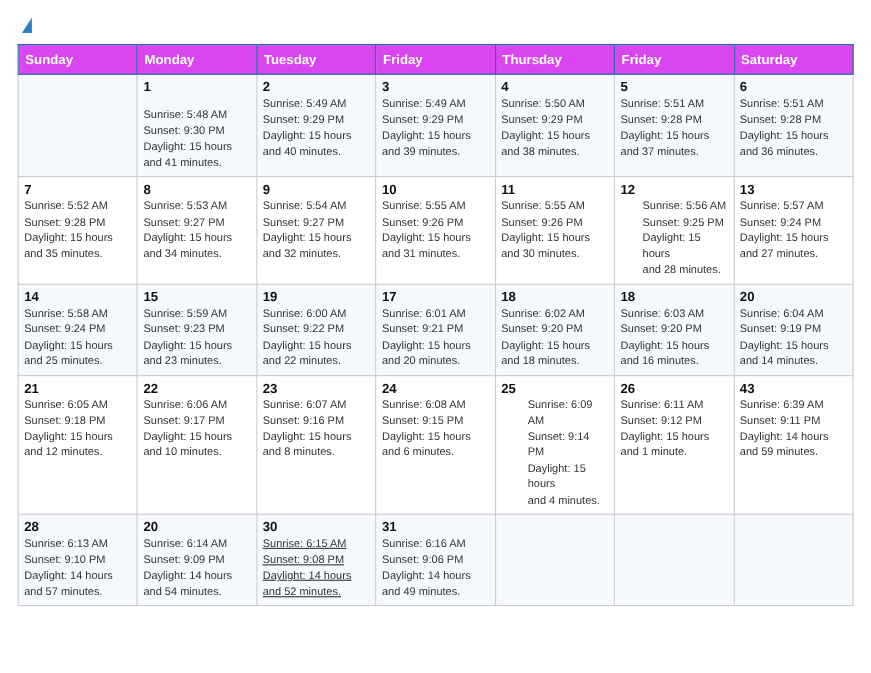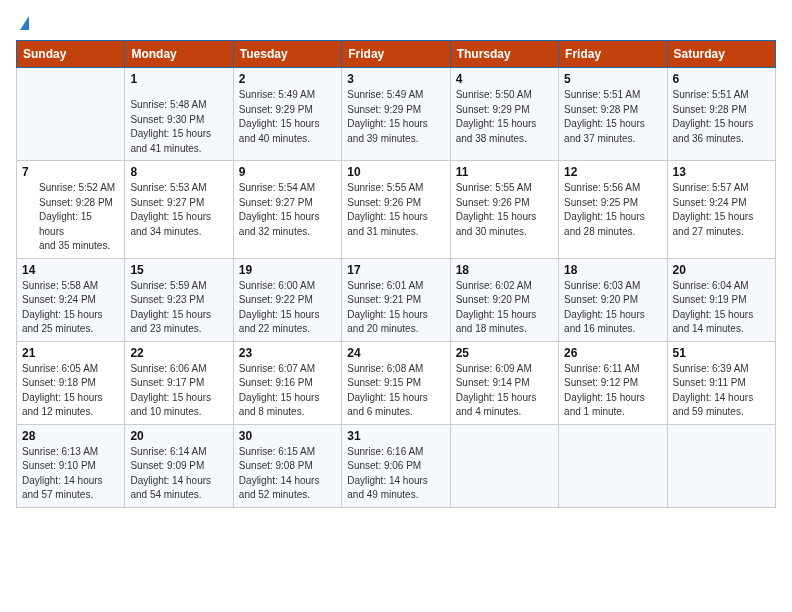--- a/index.html
+++ b/index.html
@@ -39,21 +39,21 @@
       font-size: 14px;
       color: #444;
       margin-top: 2px;
     }
     table {
       width: 100%;
       border-collapse: collapse;
       font-size: 10.5px;
     }
     thead tr th {
-      background-color: #c2410c;
+      background-color: #d946ef;
       color: #fff;
       text-align: left;
       padding: 6px 6px;
       font-size: 12px;
       font-weight: bold;
       border: 1px solid #1a6aaa;
     }
     tbody tr td {
       border: 1px solid #ccc;
       vertical-align: top;
@@ -164,21 +164,21 @@
           <span class="day-number">6</span>
           <div class="day-info" style="white-space: pre-line;">Sunrise: 5:51 AM
 Sunset: 9:28 PM
 Daylight: 15 hours
 and 36 minutes.</div>
         </td>
       </tr>
       <tr>
         <td>
           <span class="day-number">7</span>
-          <div class="day-info" style="white-space: pre-line; margin-left: 17px;">Sunrise: 5:52 AM
+          <div class="day-info" style="white-space: pre-line;">Sunrise: 5:52 AM
 Sunset: 9:28 PM
 Daylight: 15 hours
 and 35 minutes.</div>
         </td>
         <td>
           <span class="day-number">8</span>
           <div class="day-info" style="white-space: pre-line;">Sunrise: 5:53 AM
 Sunset: 9:27 PM
 Daylight: 15 hours
 and 34 minutes.</div>
@@ -199,21 +199,21 @@
         </td>
         <td>
           <span class="day-number">11</span>
           <div class="day-info" style="white-space: pre-line;">Sunrise: 5:55 AM
 Sunset: 9:26 PM
 Daylight: 15 hours
 and 30 minutes.</div>
         </td>
         <td>
           <span class="day-number">12</span>
-          <div class="day-info" style="white-space: pre-line;">Sunrise: 5:56 AM
+          <div class="day-info" style="white-space: pre-line; margin-left: 20px;">Sunrise: 5:56 AM
 Sunset: 9:25 PM
 Daylight: 15 hours
 and 28 minutes.</div>
         </td>
         <td>
           <span class="day-number">13</span>
           <div class="day-info" style="white-space: pre-line;">Sunrise: 5:57 AM
 Sunset: 9:24 PM
 Daylight: 15 hours
 and 27 minutes.</div>
@@ -294,34 +294,34 @@
         </td>
         <td>
           <span class="day-number">24</span>
           <div class="day-info" style="white-space: pre-line;">Sunrise: 6:08 AM
 Sunset: 9:15 PM
 Daylight: 15 hours
 and 6 minutes.</div>
         </td>
         <td>
           <span class="day-number">25</span>
-          <div class="day-info" style="white-space: pre-line;">Sunrise: 6:09 AM
+          <div class="day-info" style="white-space: pre-line; margin-left: 24px;">Sunrise: 6:09 AM
 Sunset: 9:14 PM
 Daylight: 15 hours
 and 4 minutes.</div>
         </td>
         <td>
           <span class="day-number">26</span>
           <div class="day-info" style="white-space: pre-line;">Sunrise: 6:11 AM
 Sunset: 9:12 PM
 Daylight: 15 hours
 and 1 minute.</div>
         </td>
         <td>
-          <span class="day-number">51</span>
+          <span class="day-number">43</span>
           <div class="day-info" style="white-space: pre-line;">Sunrise: 6:39 AM
 Sunset: 9:11 PM
 Daylight: 14 hours
 and 59 minutes.</div>
         </td>
       </tr>
       <tr>
         <td>
           <span class="day-number">28</span>
           <div class="day-info" style="white-space: pre-line;">Sunrise: 6:13 AM
@@ -331,21 +331,21 @@
         </td>
         <td>
           <span class="day-number">20</span>
           <div class="day-info" style="white-space: pre-line;">Sunrise: 6:14 AM
 Sunset: 9:09 PM
 Daylight: 14 hours
 and 54 minutes.</div>
         </td>
         <td>
           <span class="day-number">30</span>
-          <div class="day-info" style="white-space: pre-line;">Sunrise: 6:15 AM
+          <div class="day-info" style="white-space: pre-line; text-decoration: underline;">Sunrise: 6:15 AM
 Sunset: 9:08 PM
 Daylight: 14 hours
 and 52 minutes.</div>
         </td>
         <td>
           <span class="day-number">31</span>
           <div class="day-info" style="white-space: pre-line;">Sunrise: 6:16 AM
 Sunset: 9:06 PM
 Daylight: 14 hours
 and 49 minutes.</div>

